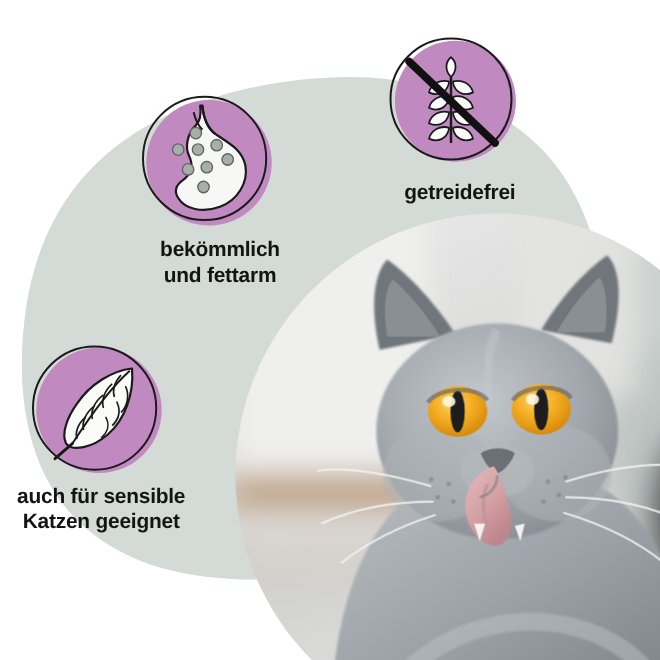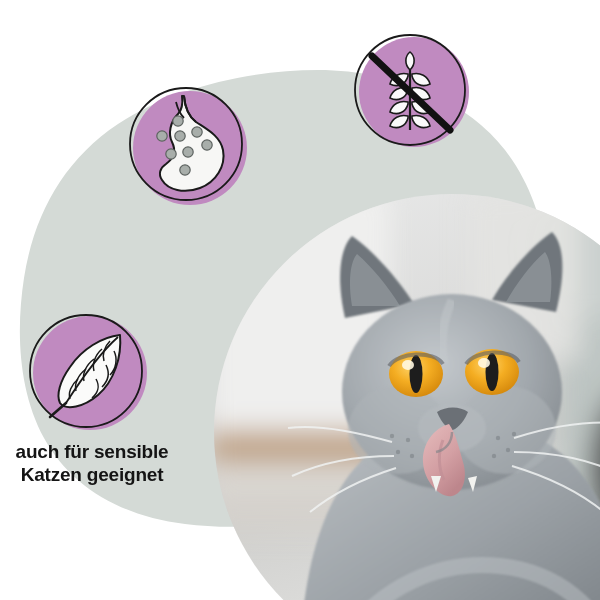--- a/index.html
+++ b/index.html
@@ -200,38 +200,41 @@
         <circle cx="38" cy="54" r="5.2"></circle>
         <circle cx="56" cy="54" r="5.2"></circle>
         <circle cx="73" cy="50" r="5.2"></circle>
         <circle cx="47" cy="72" r="5.2"></circle>
         <circle cx="64" cy="70" r="5.2"></circle>
         <circle cx="83" cy="63" r="5.2"></circle>
         <circle cx="61" cy="88" r="5.2"></circle>
       </g>
     </g>
   </svg>
+  <div class="label" id="label-stomach">bekömmlich
+und fettarm</div>
 
   <svg class="badge" style="left:350px;top:30px;" width="124" height="124" viewBox="0 0 124 124" xmlns="http://www.w3.org/2000/svg">
     <circle cx="64" cy="62" r="55" fill="#c08ac0"></circle>
     <circle cx="60" cy="60" r="55" fill="none" stroke="#1a1a1a" stroke-width="1.8"></circle>
     <g fill="#fafafa" stroke="#1a1a1a" stroke-width="1.6">
       <path d="M 60,22 C 65,26 66,34 60,40 C 54,34 55,26 60,22 Z"></path>
       <path d="M 60,40 L 60,100" fill="none" stroke-width="2.2"></path>
       <path d="M 58,44 C 50,42 42,46 40,54 C 48,58 56,54 58,46 Z"></path>
       <path d="M 62,44 C 70,42 78,46 80,54 C 72,58 64,54 62,46 Z"></path>
       <path d="M 58,58 C 50,56 42,60 40,68 C 48,72 56,68 58,60 Z"></path>
       <path d="M 62,58 C 70,56 78,60 80,68 C 72,72 64,68 62,60 Z"></path>
       <path d="M 58,72 C 50,70 42,74 40,82 C 48,86 56,82 58,74 Z"></path>
       <path d="M 62,72 C 70,70 78,74 80,82 C 72,86 64,82 62,74 Z"></path>
       <path d="M 58,86 C 50,84 42,88 40,96 C 48,100 56,96 58,88 Z"></path>
       <path d="M 62,86 C 70,84 78,88 80,96 C 72,100 64,96 62,88 Z"></path>
     </g>
     <line x1="22" y1="26" x2="100" y2="100" stroke="#111111" stroke-width="7" stroke-linecap="round"></line>
   </svg>
+  <div class="label" id="label-grain">getreidefrei</div>
 
   <svg class="badge" style="left:22px;top:307px;" width="128" height="128" viewBox="0 0 128 128" xmlns="http://www.w3.org/2000/svg">
     <circle cx="68" cy="66" r="57" fill="#c08ac0"></circle>
     <circle cx="64" cy="64" r="56" fill="none" stroke="#1a1a1a" stroke-width="1.8"></circle>
     <g>
       <path d="M 98,28
                C 80,30 60,42 48,60
                C 38,74 34,88 38,96
                C 44,104 62,100 76,88
                C 92,74 100,50 98,28 Z" fill="#fbfbfa" stroke="#1a1a1a" stroke-width="2" stroke-linejoin="round"></path>

